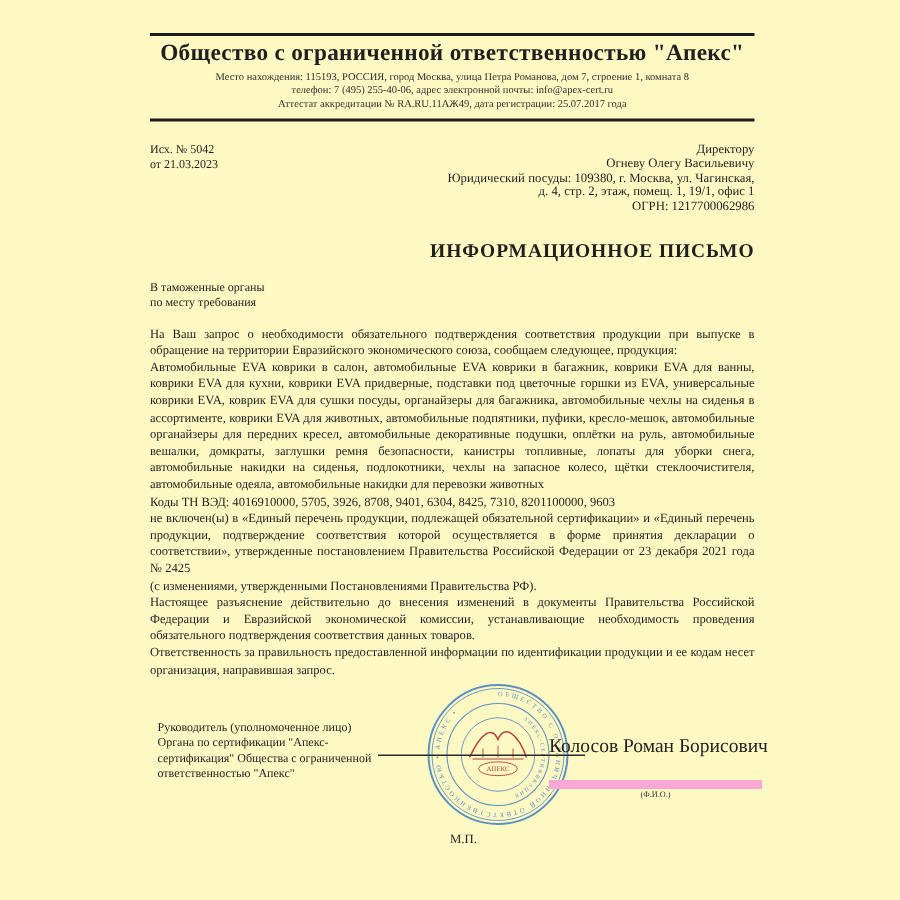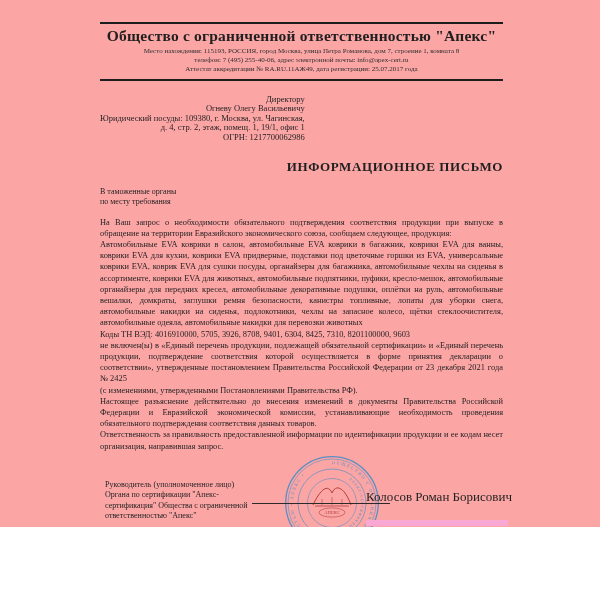--- a/index.html
+++ b/index.html
@@ -1,18 +1,18 @@
 <!DOCTYPE html>
 <html><head>
 <meta charset="utf-8">
 <style>
   * { margin:0; padding:0; box-sizing:border-box; }
   html, body { width:600px; height:600px; background:#ffffff; }
   body { font-family:"Liberation Serif", serif; color:#1f1f1f; }
-  .page { width:600px; height:527px; position:relative; padding:22px 97px 0 100px; overflow:hidden; background:#fca5a5; }
+  .page { width:600px; height:600px; position:relative; padding:22px 97px 0 100px; overflow:hidden; background:#fef9c3; }
 
   .letterhead { text-align:center; border-top:2px solid #1c1c1c; border-bottom:2px solid #1c1c1c; padding:3px 0 4px; }
   .company-name { font-weight:bold; font-size:15.5px; letter-spacing:0.2px; margin-bottom:2px; }
   .lh-line { font-size:7px; line-height:9.2px; color:#2e2e2e; }
 
   .ref-row { display:flex; justify-content:space-between; margin-top:14px; }
   .ref-block { font-size:8px; line-height:10px; }
   .recipient-block { font-size:8.5px; line-height:9.6px; text-align:right; }
 
   .doc-title { text-align:right; font-weight:bold; font-size:13px; letter-spacing:0.6px; margin-top:16px; }
@@ -38,20 +38,24 @@
 <div class="page">
 
   <div class="letterhead">
     <div class="company-name">Общество с ограниченной ответственностью "Апекс"</div>
     <div class="lh-line">Место нахождения: 115193, РОССИЯ, город Москва, улица Петра Романова, дом 7, строение 1, комната 8</div>
     <div class="lh-line">телефон: 7 (495) 255-40-06, адрес электронной почты: info@apex-cert.ru</div>
     <div class="lh-line">Аттестат аккредитации № RA.RU.11АЖ49, дата регистрации: 25.07.2017 года</div>
   </div>
 
   <div class="ref-row">
+    <div class="ref-block">
+      <div>Исх. № 5042</div>
+      <div>от 21.03.2023</div>
+    </div>
     <div class="recipient-block">
       <div>Директору</div>
       <div>Огневу Олегу Васильевичу</div>
       <div>Юридический посуды: 109380, г. Москва, ул. Чагинская,</div>
       <div>д. 4, стр. 2, этаж, помещ. 1, 19/1, офис 1</div>
       <div>ОГРН: 1217700062986</div>
     </div>
   </div>
 
   <div class="doc-title">ИНФОРМАЦИОННОЕ ПИСЬМО</div>

